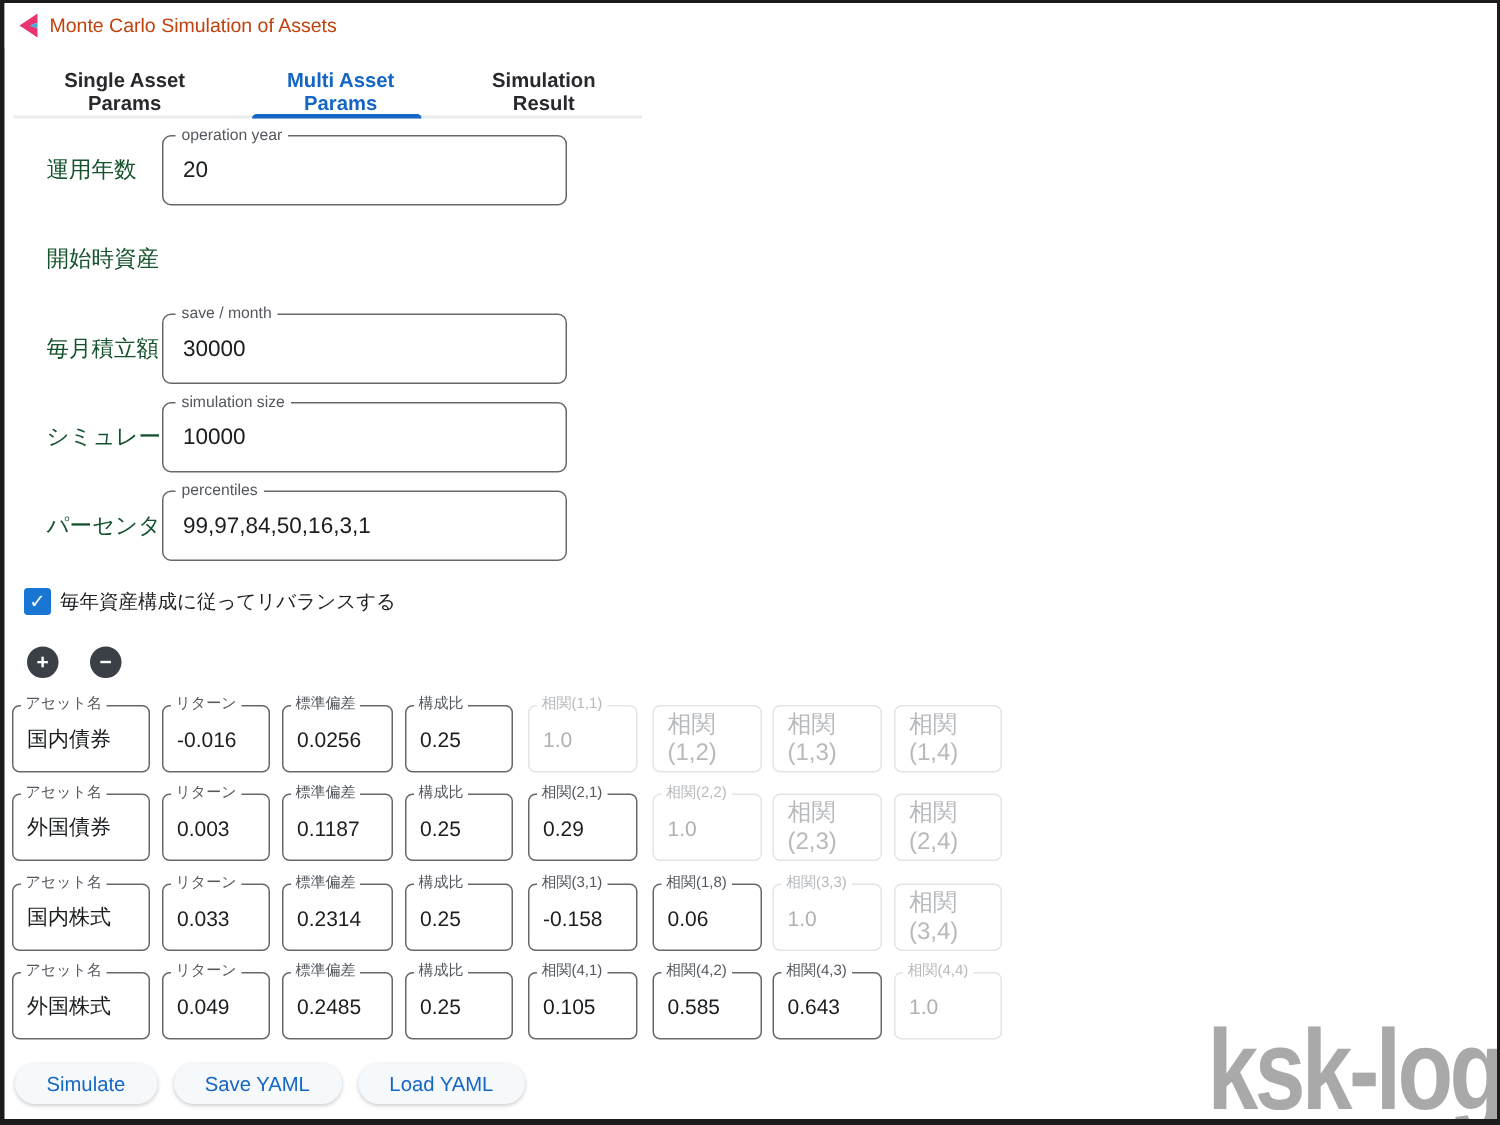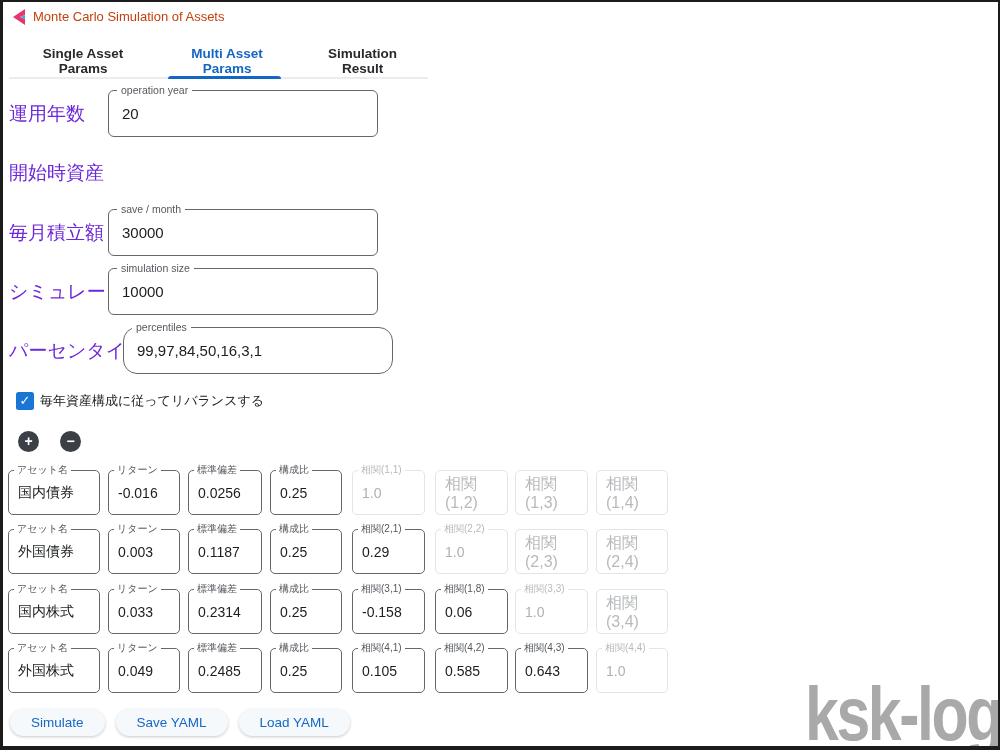--- a/index.html
+++ b/index.html
@@ -38,22 +38,22 @@
   .tf.small { border-radius:5px; }
   .tf.small .lbl { left:5px; font-size:10px; padding:0 3px; }
   .tf.small input { padding-left:9px; font-size:14px; }
   .tf.disabled { border-color:#e3e4e6;padding-left:44px; }
   .tf.disabled .lbl { color:#b7babd; }
   .tf.disabled input { color:#aeb1b4; }
   .tf .inner-lbl { position:absolute; left:9px; top:50%; transform:translateY(-50%);
                    font-size:16px; line-height:1.2; color:#b7babd; }
 
   .param-row { position:absolute; left:0; width:420px; height:47px; }
-  .param-jp { position:absolute; left:6px; top:0; height:47px; line-height:47px;
-              font-size:19px; color:#6d28d9; white-space:nowrap; }
+  .param-jp { position:absolute; left:28px; top:0; height:47px; line-height:47px;
+              font-size:15px; color:#14532d; white-space:nowrap; }
 
   
   .cb-row { position:absolute; top:390px; left:13px; height:18px; display:flex; align-items:center; }
   .checkbox { width:18px; height:18px; background:#1976d2; border-radius:2.5px; cursor:pointer;
               display:flex; align-items:center; justify-content:center;
               color:#fff; font-size:13px; font-weight:bold; line-height:18px; }
   .cb-label { margin-left:6px; font-size:13px; color:#202225; }
 
   
   .round-btn { position:absolute; top:429px; width:21px; height:21px; border-radius:50%;
@@ -111,21 +111,21 @@
     </div>
     <div class="param-row" style="top: 266px;">
       <span class="param-jp">シミュレーション数</span>
       <div class="tf" style="left: 105px; top: 0px; width: 270px; height: 47px; position: absolute;">
         <span class="lbl">simulation size</span>
         <input value="10000" style="">
       </div>
     </div>
     <div class="param-row" style="top: 325px;">
       <span class="param-jp">パーセンタイル</span>
-      <div class="tf" style="left: 120px; top: 0px; width: 270px; height: 47px; position: absolute; border-radius: 14px;">
+      <div class="tf" style="left: 105px; top: 0px; width: 270px; height: 47px; position: absolute;">
         <span class="lbl">percentiles</span>
         <input value="99,97,84,50,16,3,1" style="">
       </div>
     </div>
   </div>
 
 <div class="cb-row">
   <span class="checkbox">✓</span>
   <span class="cb-label">毎年資産構成に従ってリバランスする</span>
 </div>

